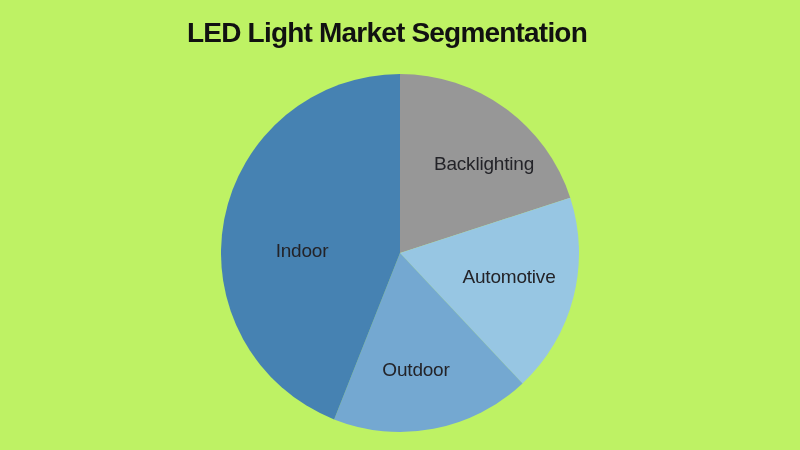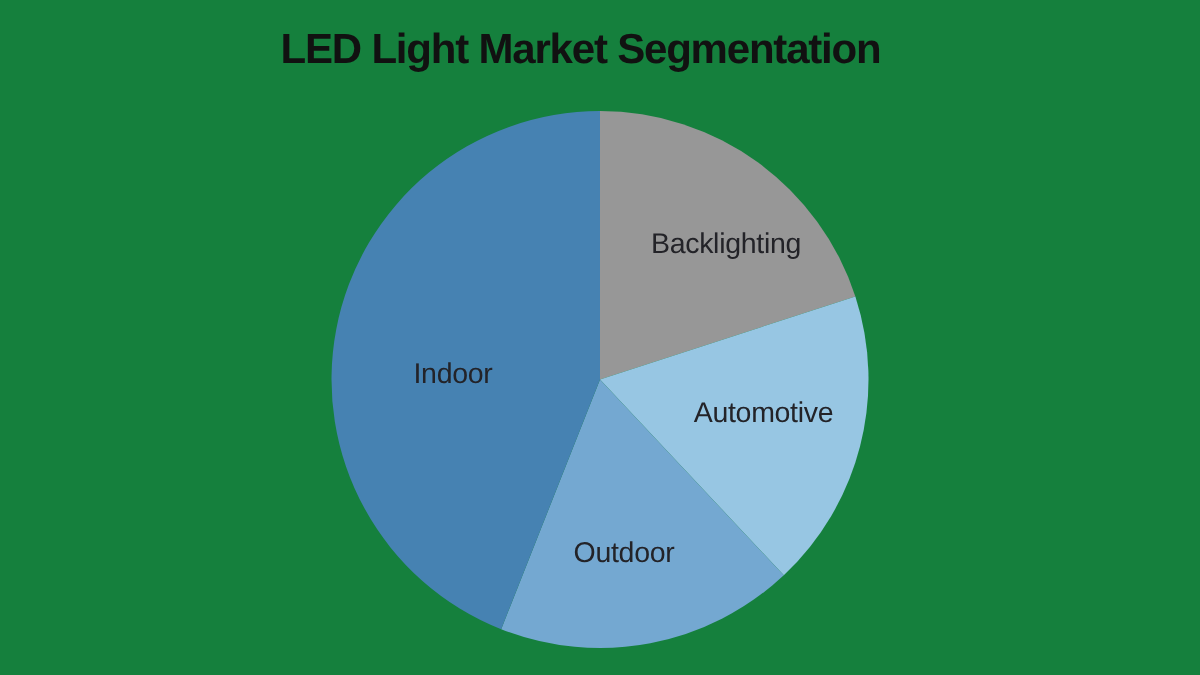--- a/index.html
+++ b/index.html
@@ -7,21 +7,21 @@
     padding: 0;
     width: 800px;
     height: 450px;
     overflow: hidden;
     font-family: "Liberation Sans", sans-serif;
   }
   .figure {
     position: relative;
     width: 800px;
     height: 450px;
-    background: #15803d;
+    background: #bef264;
   }
   .chart-title {
     position: absolute;
     left: 387px;
     top: 33px;
     transform: translate(-50%, -50%);
     white-space: nowrap;
     font-size: 28px;
     font-weight: 700;
     letter-spacing: -0.8px;

